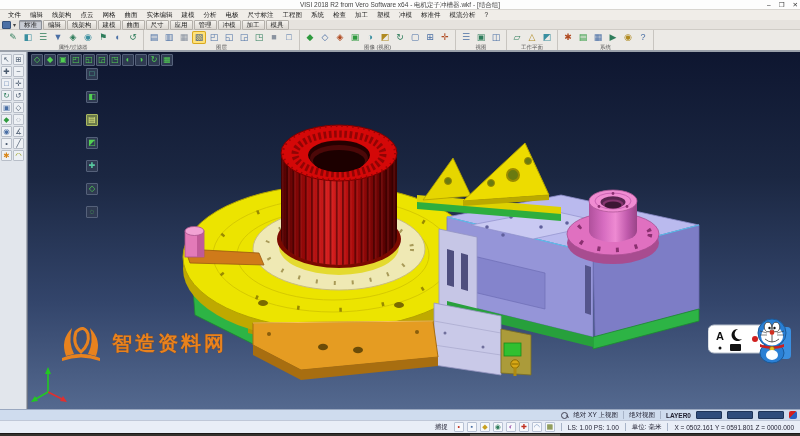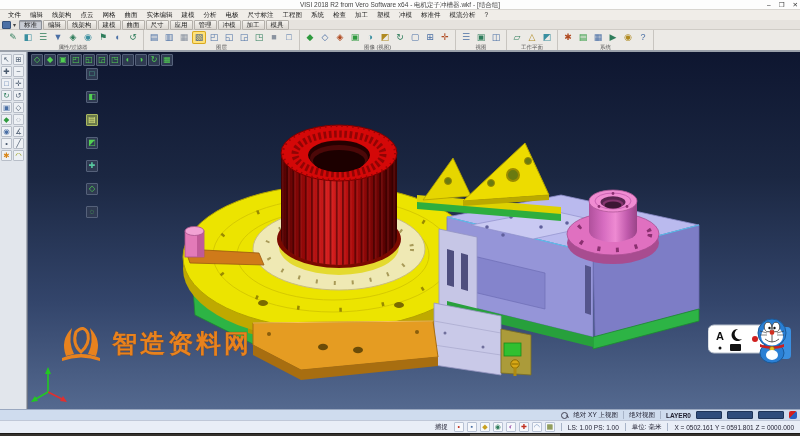--- a/index.html
+++ b/index.html
@@ -30,21 +30,21 @@
   .mainrow{flex:1;display:flex;min-height:0;}
   .sidebar{width:27px;background:#e2e6ec;border-right:1px solid #a8aeb8;display:flex;flex-wrap:wrap;align-content:flex-start;padding:2px 1px;gap:1px;}
   .si{width:11px;height:11px;font-size:7.5px;line-height:11px;display:inline-flex;align-items:center;justify-content:center;background:#eef1f5;border:1px solid #b8bec8;border-radius:1px;cursor:pointer;}
   .viewport{position:relative;flex:1;background:linear-gradient(180deg,#0e1630 0%,#1b2742 35%,#33456b 70%,#54698f 100%);border-left:1px solid #6a7284;overflow:hidden;}
   .viewport svg.model{position:absolute;left:0;top:0;}
   .vp-toolbar-h{position:absolute;left:3px;top:2px;display:flex;gap:1px;z-index:5;}
   .vp-toolbar-v{position:absolute;left:58px;top:16px;display:flex;flex-direction:column;gap:11px;z-index:5;}
   .vi{width:12px;height:12px;font-size:8px;line-height:12px;display:inline-flex;align-items:center;justify-content:center;background:#2f3a52;border:1px solid #55617a;border-radius:1px;cursor:pointer;}
   .vi.active{background:#6a7a4a;border-color:#aab860;}
   .watermark{position:absolute;left:30px;top:270px;display:flex;align-items:center;gap:8px;z-index:6;pointer-events:none;}
-  .watermark .wmtext{font-size:25px;font-weight:bold;color:#e8821e;letter-spacing:3px;text-shadow:0 0 1px #83400a;white-space:nowrap;}
+  .watermark .wmtext{font-size:20px;font-weight:bold;color:#e8821e;letter-spacing:3px;text-shadow:0 0 1px #83400a;white-space:nowrap;}
   .ime{position:absolute;right:8px;bottom:40px;z-index:6;}
   
   .status1{height:11px;background:#cfdcee;border-top:1px solid #9aa8c0;display:flex;align-items:center;font-size:6.5px;color:#223;}
   .status1 .right{margin-left:auto;display:flex;align-items:center;gap:5px;padding-right:3px;}
   .sep{width:1px;height:8px;background:#a8b4c8;}
   .layerchip{font-weight:bold;}
   .sb-btn{width:26px;height:8px;background:#2f4d7c;border:1px solid #1e3458;border-radius:1px;cursor:pointer;}
   .mini-ind{width:8px;height:8px;border-radius:2px;background:linear-gradient(135deg,#d02020 50%,#2a60c0 50%);cursor:pointer;}
   .status2{height:13px;background:#e9eef7;border-top:1px solid #c0c8d8;display:flex;align-items:center;font-size:6.5px;color:#223;}
   .status2 .right{margin-left:auto;display:flex;align-items:center;gap:6px;padding-right:6px;}

